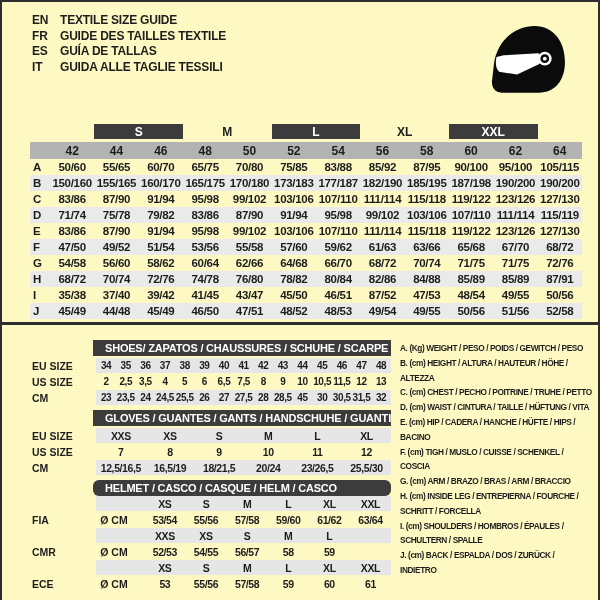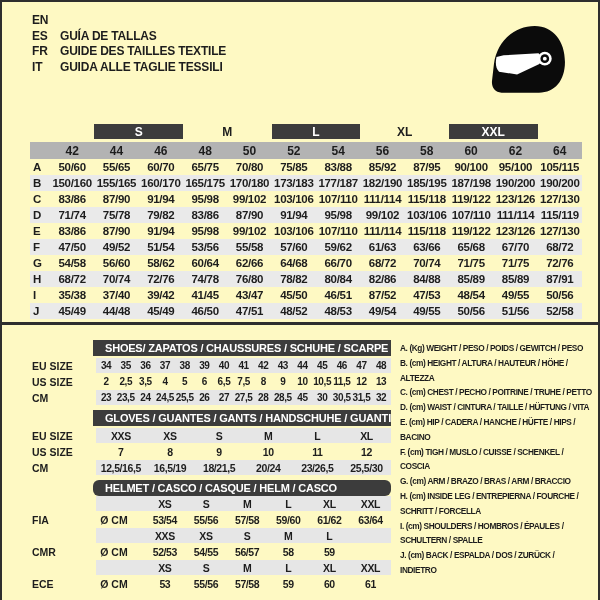--- a/index.html
+++ b/index.html
@@ -65,28 +65,29 @@
   .legend-item { font-size:8.3px; font-weight:700; line-height:14.8px; letter-spacing:-0.4px; }
 </style>
 </head>
 <body>
 
 <div class="frame">
 
   <div class="langs" id="langs">
       <div class="lang-row">
         <span class="lang-code">EN</span>
+        <span class="lang-text">TEXTILE SIZE GUIDE</span>
+      </div>
+      <div class="lang-row">
+        <span class="lang-code">FR</span>
+        <span class="lang-text">GUIDE DES TAILLES TEXTILE</span>
       </div>
       <div class="lang-row">
         <span class="lang-code">ES</span>
         <span class="lang-text">GUÍA DE TALLAS</span>
-      </div>
-      <div class="lang-row">
-        <span class="lang-code">FR</span>
-        <span class="lang-text">GUIDE DES TAILLES TEXTILE</span>
       </div>
       <div class="lang-row">
         <span class="lang-code">IT</span>
         <span class="lang-text">GUIDA ALLE TAGLIE TESSILI</span>
       </div>
     </div>
 
   <svg class="helmet-icon" viewBox="0 0 100 100" aria-hidden="true">
     <path fill="#0b0b0b" d="M58,7 C33,7 13,26 9.5,52 L7.2,72 C6.2,80 10.5,86.5 18.5,86.5 L63,86.5 C82,86.5 94,72 94,50 C94,25 80,7 58,7 Z"></path>
     <path fill="#ffffff" d="M12.5,44 C11,51.5 11.5,57.5 15.5,61.5 L37,65 L63.5,52.5 L68,45.5 L62.5,39.5 L21,42 Z"></path>

